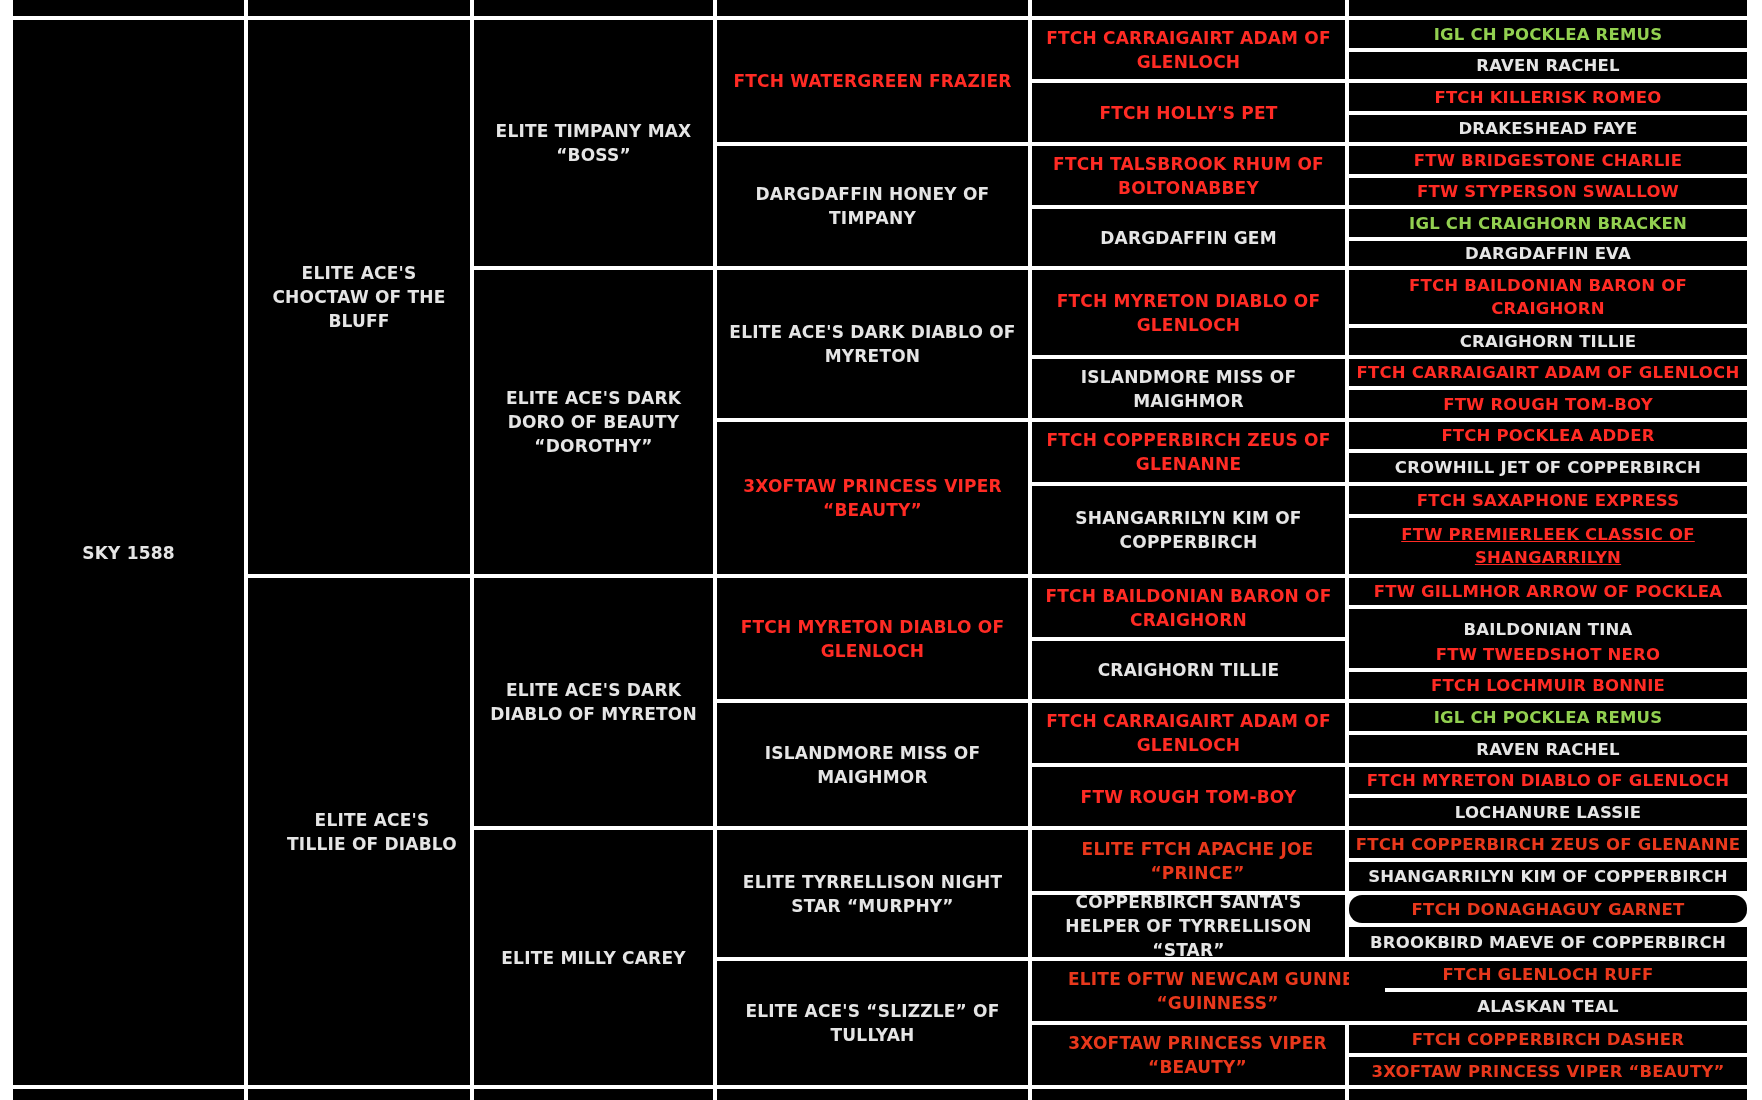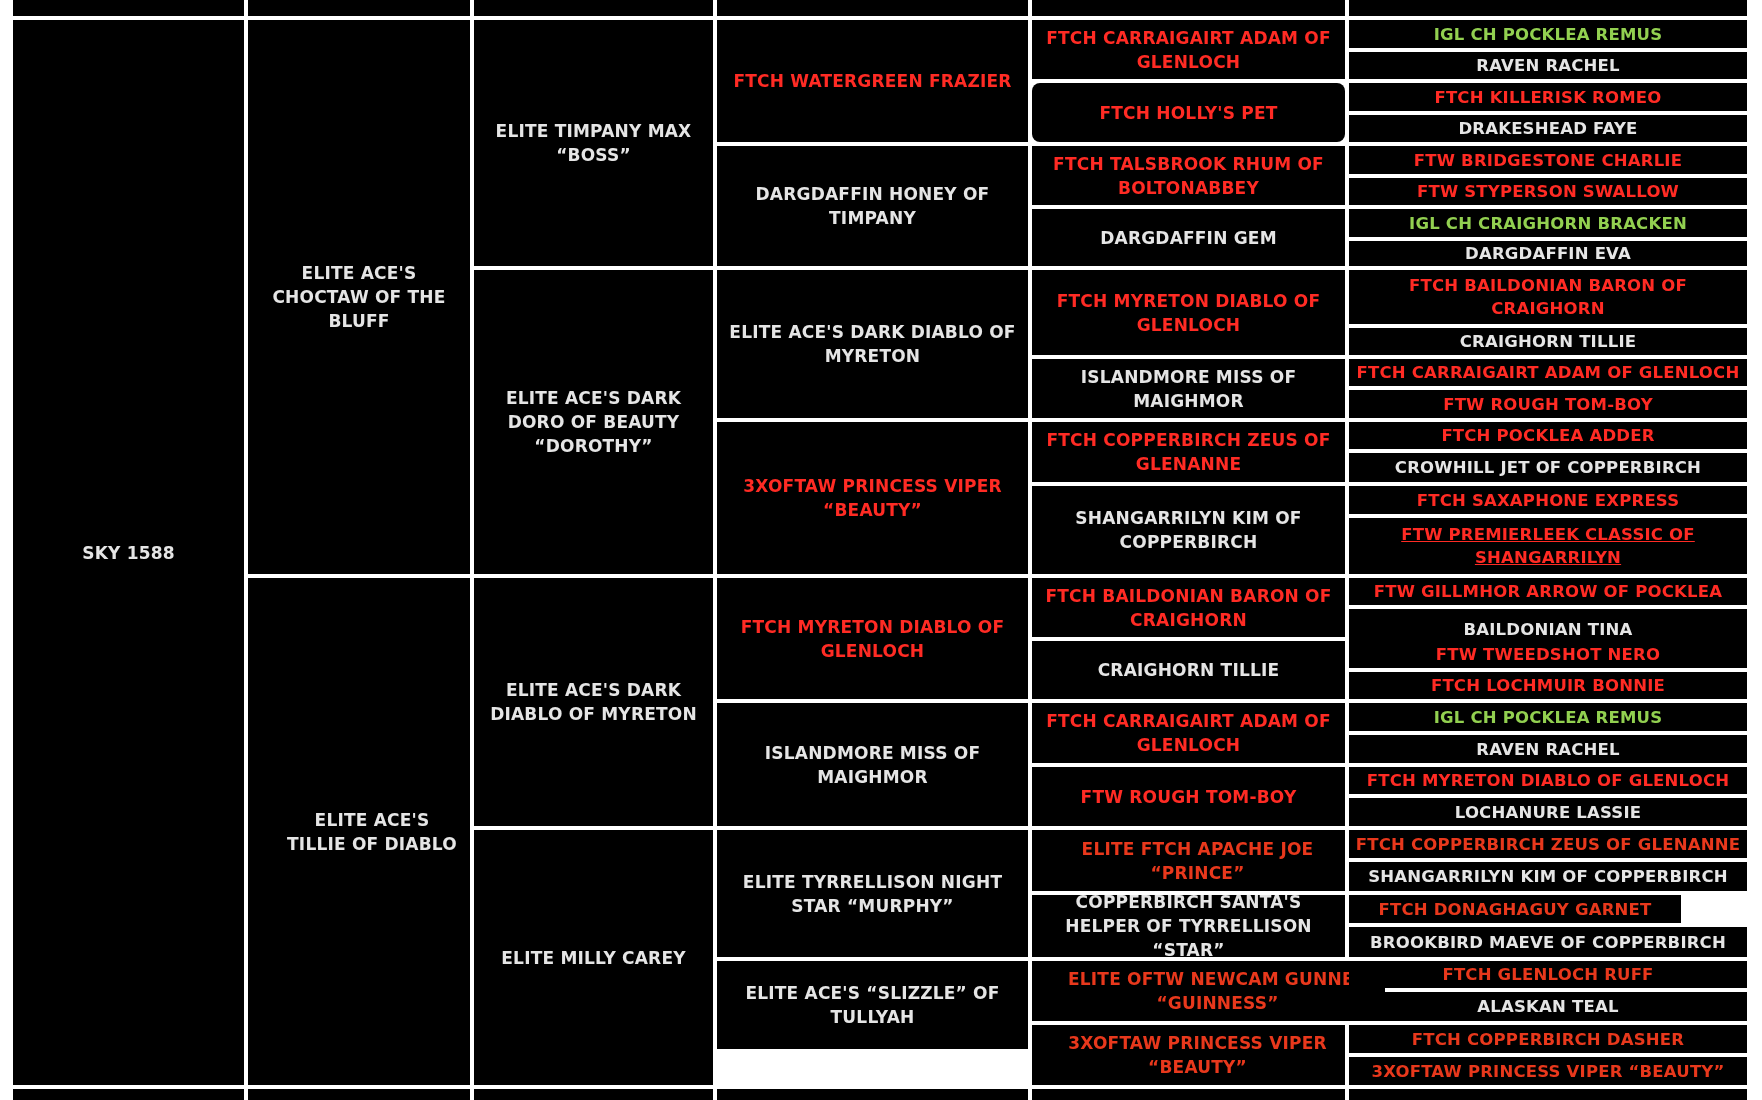--- a/index.html
+++ b/index.html
@@ -71,27 +71,27 @@
     </div>
     <div class="cell c-red" style="left: 717px; width: 311px; top: 578px; height: 121px;">
       <span>FTCH MYRETON DIABLO OF GLENLOCH</span>
     </div>
     <div class="cell c-white" style="left: 717px; width: 311px; top: 703px; height: 123px;">
       <span>ISLANDMORE MISS OF MAIGHMOR</span>
     </div>
     <div class="cell c-white" style="left: 717px; width: 311px; top: 830px; height: 127px;">
       <span>ELITE TYRRELLISON NIGHT STAR “MURPHY”</span>
     </div>
-    <div class="cell c-white" style="left: 717px; width: 311px; top: 961px; height: 88px;">
+    <div class="cell c-white" style="left: 717px; width: 311px; top: 961px; height: 124px;">
       <span>ELITE ACE'S “SLIZZLE” OF TULLYAH</span>
     </div>
     <div class="cell c-red" style="left: 1032px; width: 313px; top: 20px; height: 59px;">
       <span>FTCH CARRAIGAIRT ADAM OF GLENLOCH</span>
     </div>
-    <div class="cell c-red" style="left: 1032px; width: 313px; top: 83px; height: 59px; border-radius: 8px;">
+    <div class="cell c-red" style="left: 1032px; width: 313px; top: 83px; height: 59px;">
       <span>FTCH HOLLY'S PET</span>
     </div>
     <div class="cell c-red" style="left: 1032px; width: 313px; top: 146px; height: 59px;">
       <span>FTCH TALSBROOK RHUM OF BOLTONABBEY</span>
     </div>
     <div class="cell c-white" style="left: 1032px; width: 313px; top: 209px; height: 57px;">
       <span>DARGDAFFIN GEM</span>
     </div>
     <div class="cell c-red" style="left: 1032px; width: 313px; top: 270px; height: 85px;">
       <span>FTCH MYRETON DIABLO OF GLENLOCH</span>
@@ -200,21 +200,21 @@
     </div>
     <div class="cell g5 c-white" style="left: 1349px; width: 398px; top: 798px; height: 28px;">
       <span>LOCHANURE LASSIE</span>
     </div>
     <div class="cell g5 c-red2" style="left: 1349px; width: 398px; top: 830px; height: 28px;">
       <span>FTCH COPPERBIRCH ZEUS OF GLENANNE</span>
     </div>
     <div class="cell g5 c-white" style="left: 1349px; width: 398px; top: 862px; height: 29px;">
       <span>SHANGARRILYN KIM OF COPPERBIRCH</span>
     </div>
-    <div class="cell g5 c-red2" style="left: 1349px; width: 332px; top: 895px; height: 28px;">
+    <div class="cell g5 c-red2" style="left: 1349px; width: 398px; top: 895px; height: 28px; border-radius: 13px;">
       <span>FTCH DONAGHAGUY GARNET</span>
     </div>
     <div class="cell g5 c-white" style="left: 1349px; width: 398px; top: 927px; height: 30px;">
       <span>BROOKBIRD MAEVE OF COPPERBIRCH</span>
     </div>
     <div class="cell g5 c-red2" style="left: 1349px; width: 398px; top: 961px; height: 27px;">
       <span>FTCH GLENLOCH RUFF</span>
     </div>
     <div class="cell g5 c-white" style="left: 1349px; width: 398px; top: 992px; height: 29px;">
       <span>ALASKAN TEAL</span>

